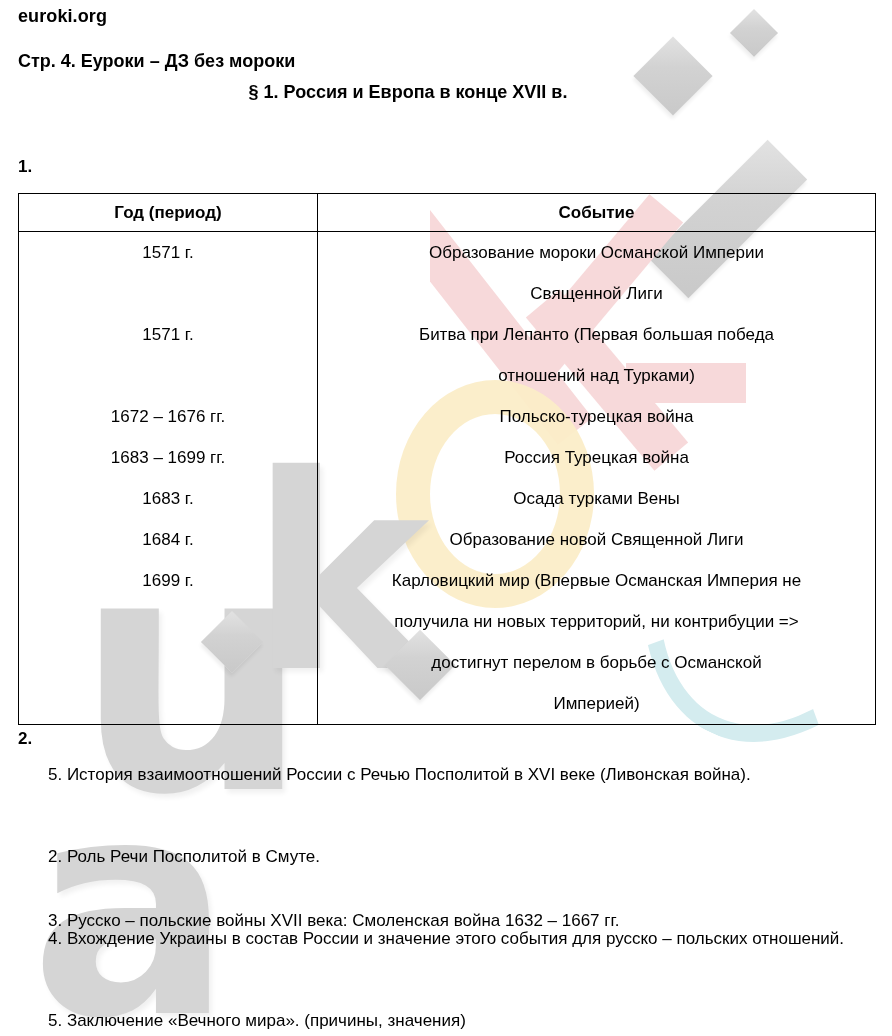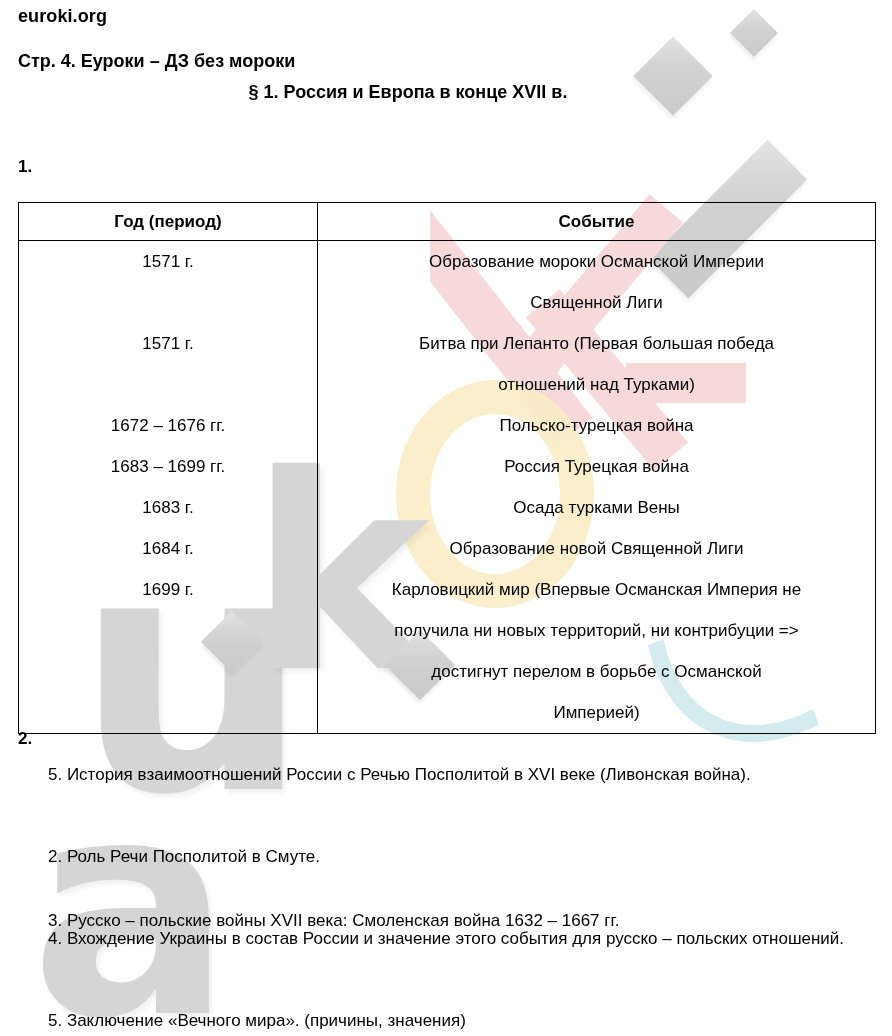--- a/index.html
+++ b/index.html
@@ -95,21 +95,21 @@
     font-size: 17px;
     font-weight: bold;
   }
   #q1 { top: 157px; }
   #q2 { top: 729px; }
 
   
   table.main-table {
     position: absolute;
     left: 18px;
-    top: 202px;
+    top: 193px;
     width: 857px;
     border-collapse: collapse;
     table-layout: fixed;
     border-radius: 14px;
   }
   table.main-table td,
   table.main-table th {
     border: 1px solid #000000;
     padding: 0;
     vertical-align: top;

